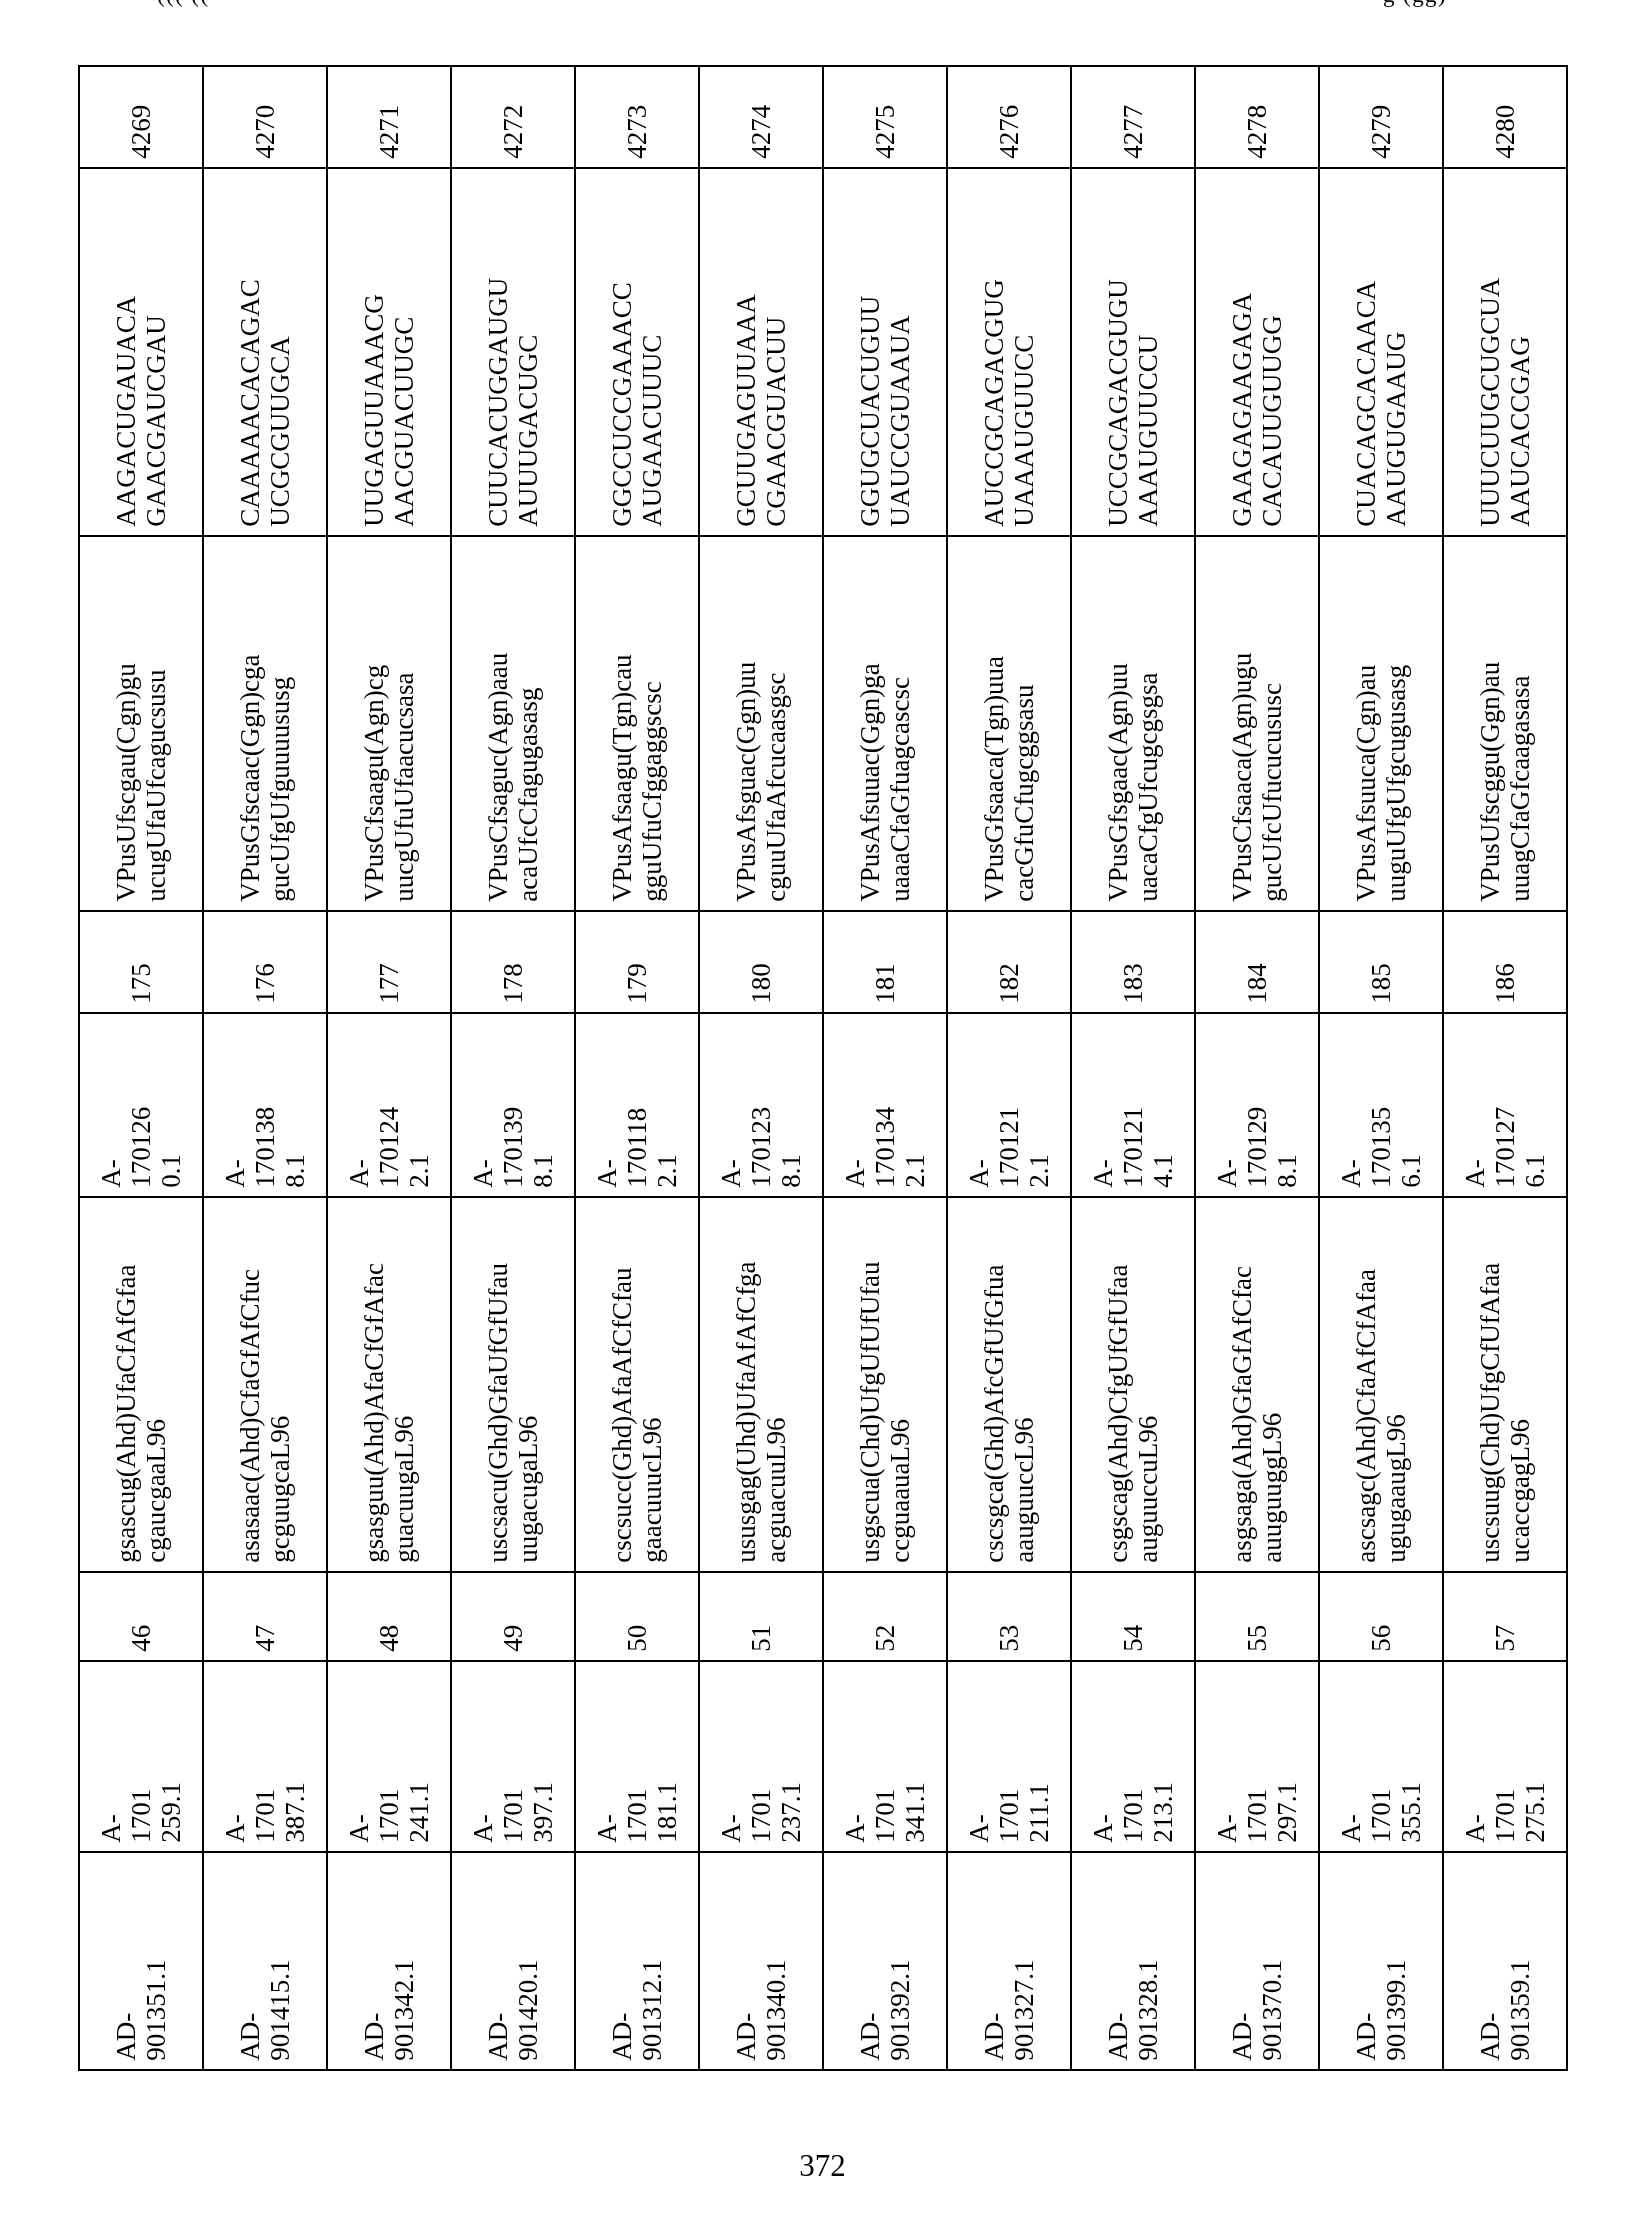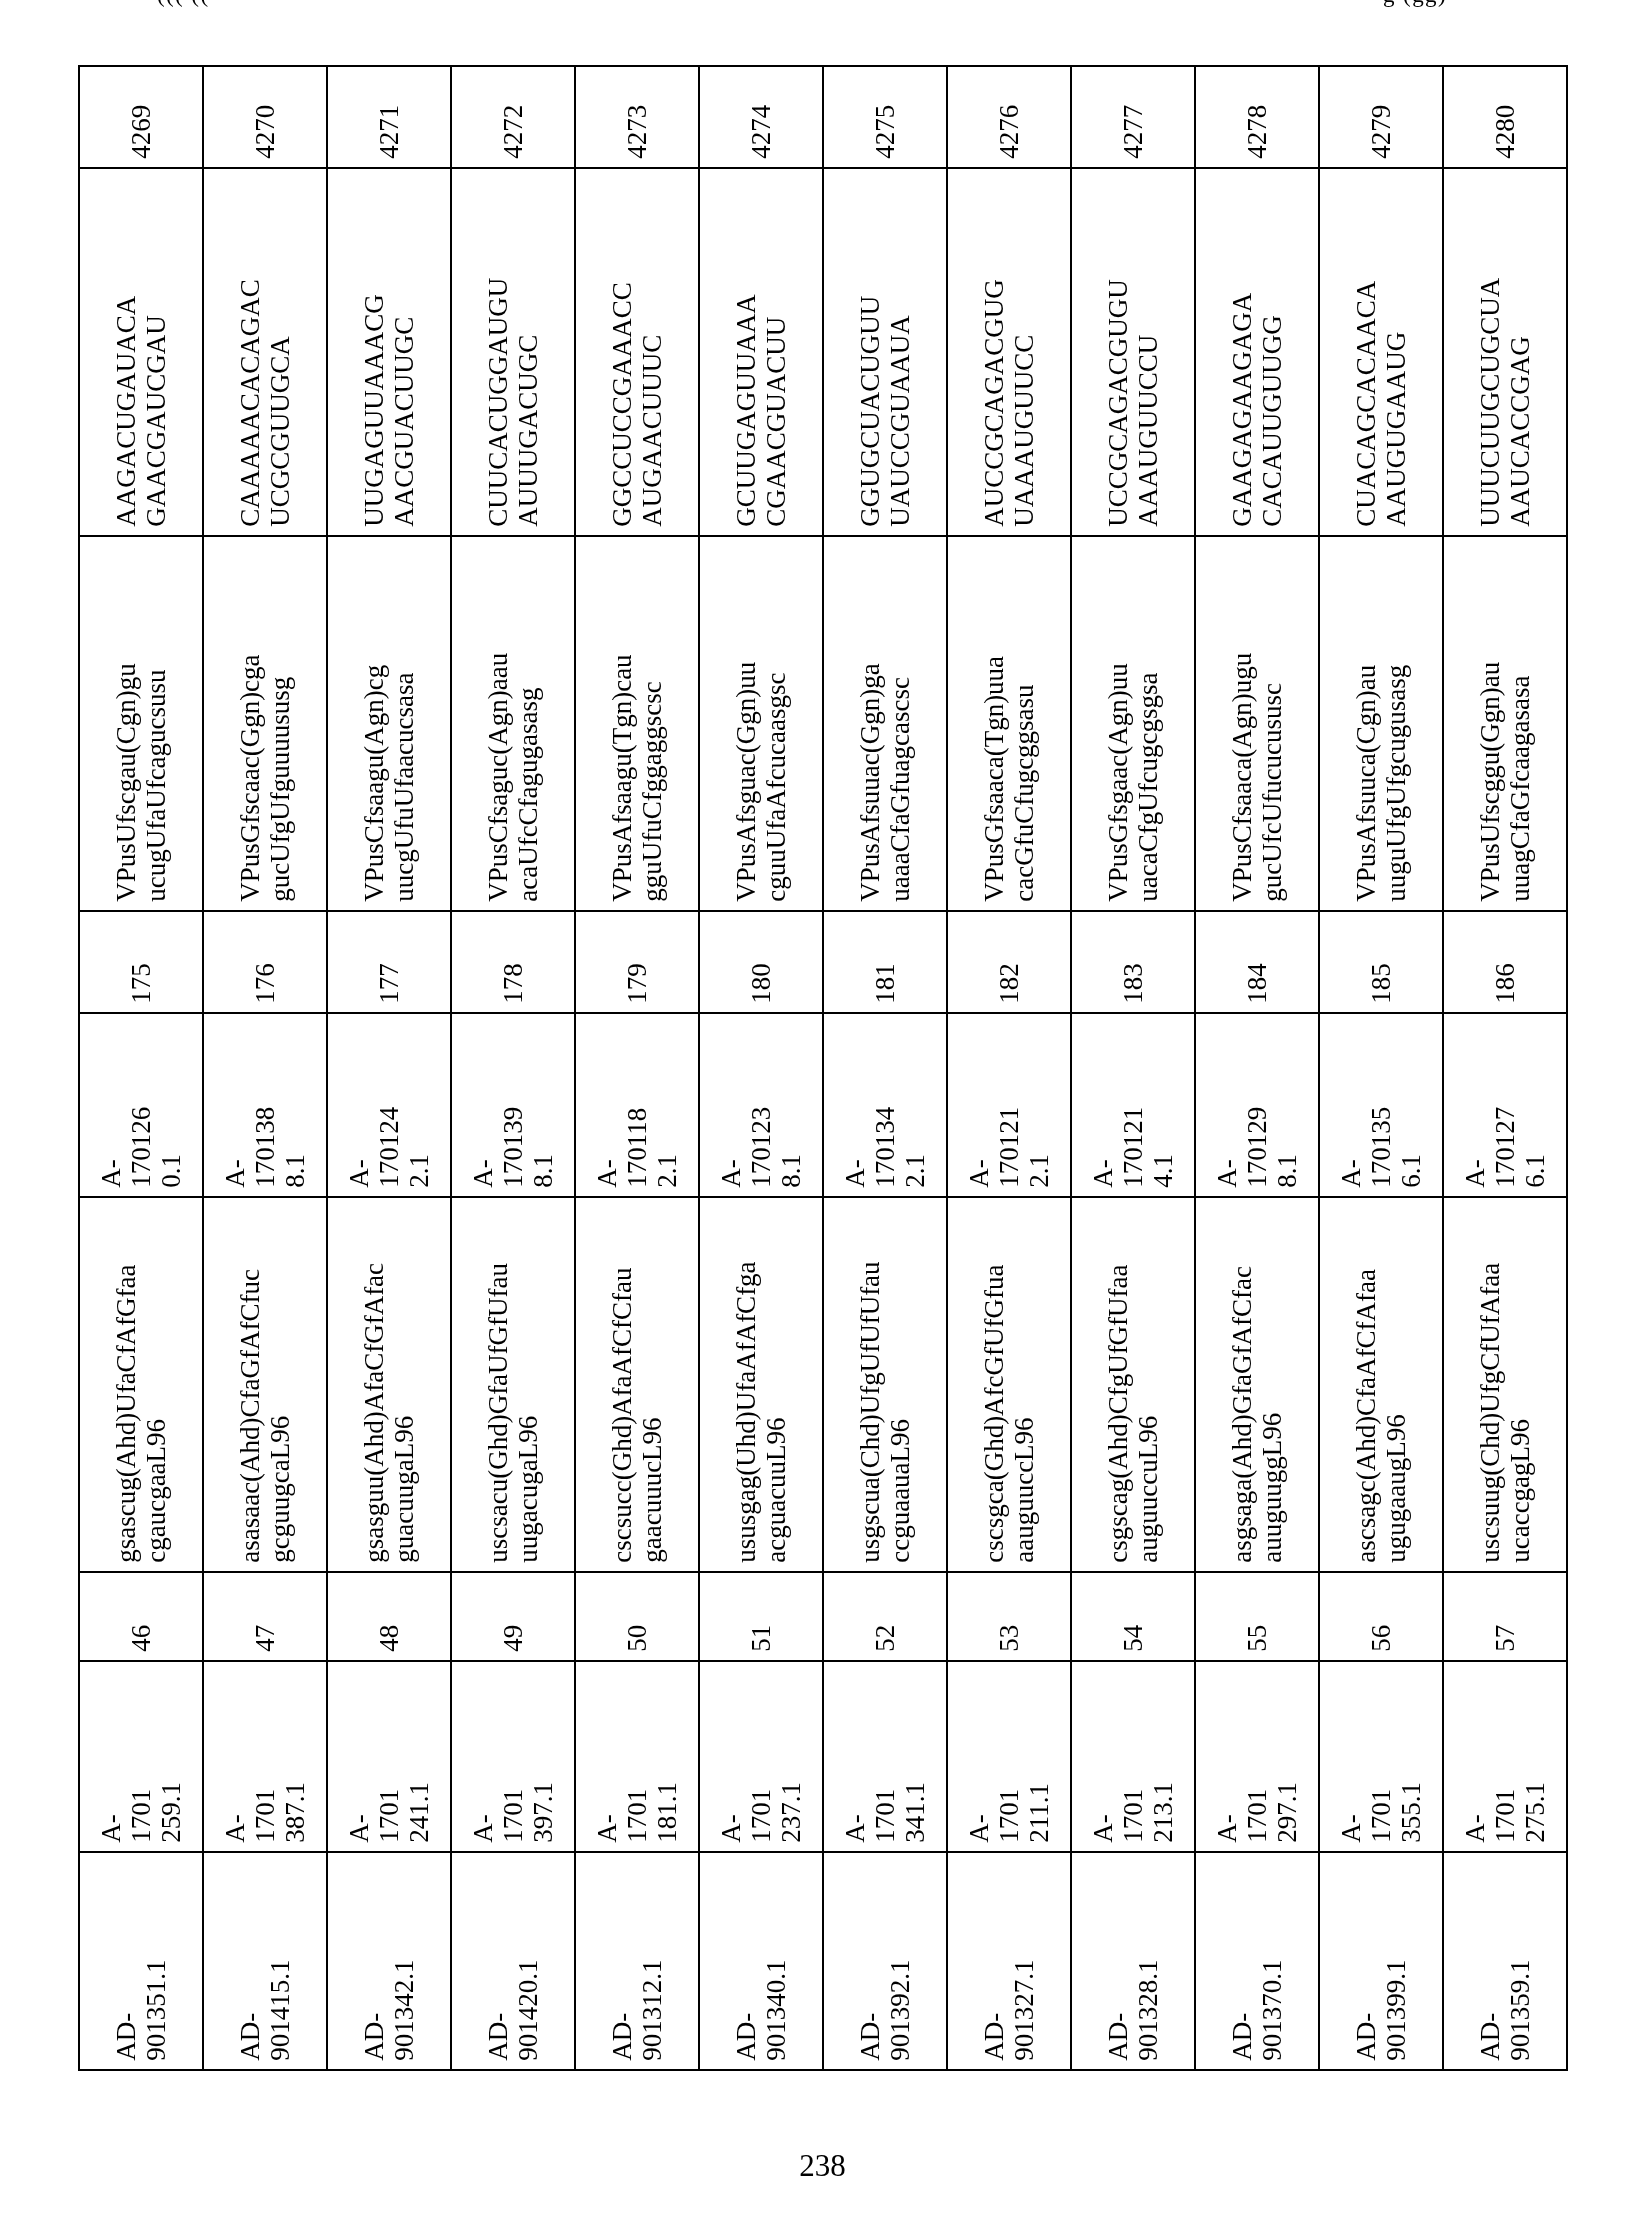--- a/index.html
+++ b/index.html
@@ -485,16 +485,16 @@
                 <div>AAUCACCGAG</div>
               </td>
             <td>4280</td>
           </tr>
 
         </tbody>
       </table>
     </div>
   </div>
 
-  <div class="page-number">238</div>
+  <div class="page-number">372</div>
 
 </div>
 
 
 </body></html>

